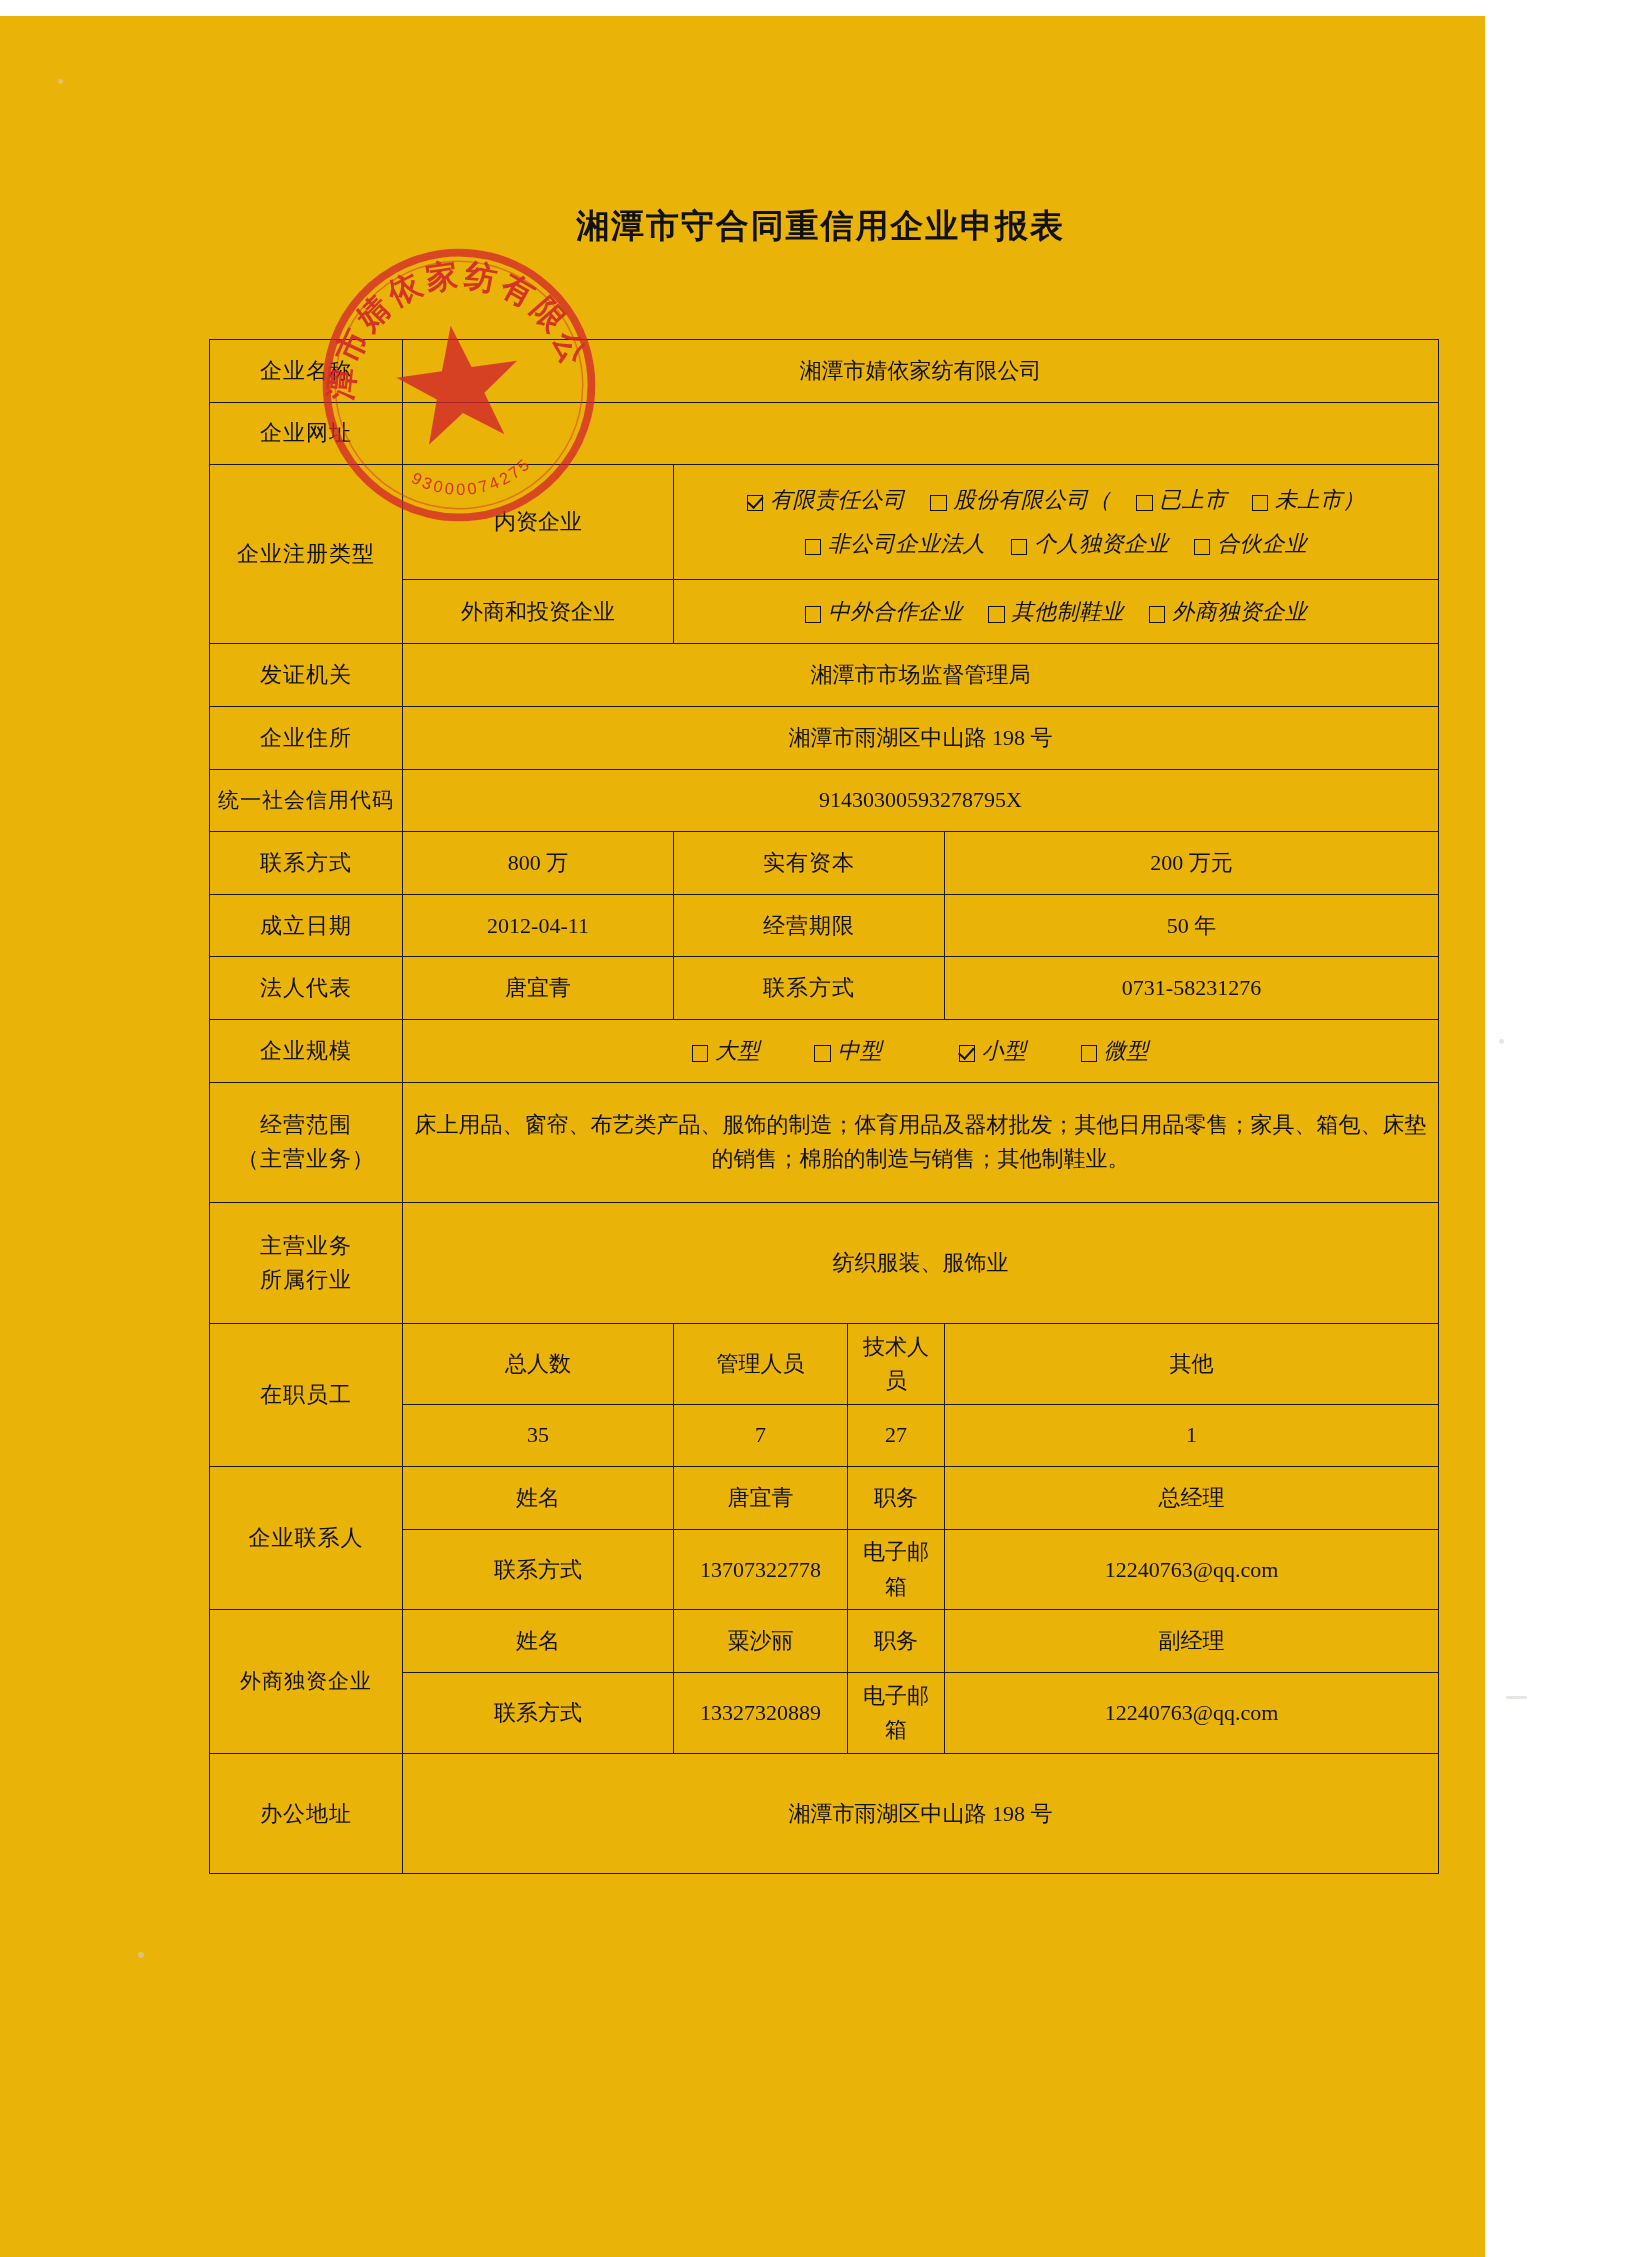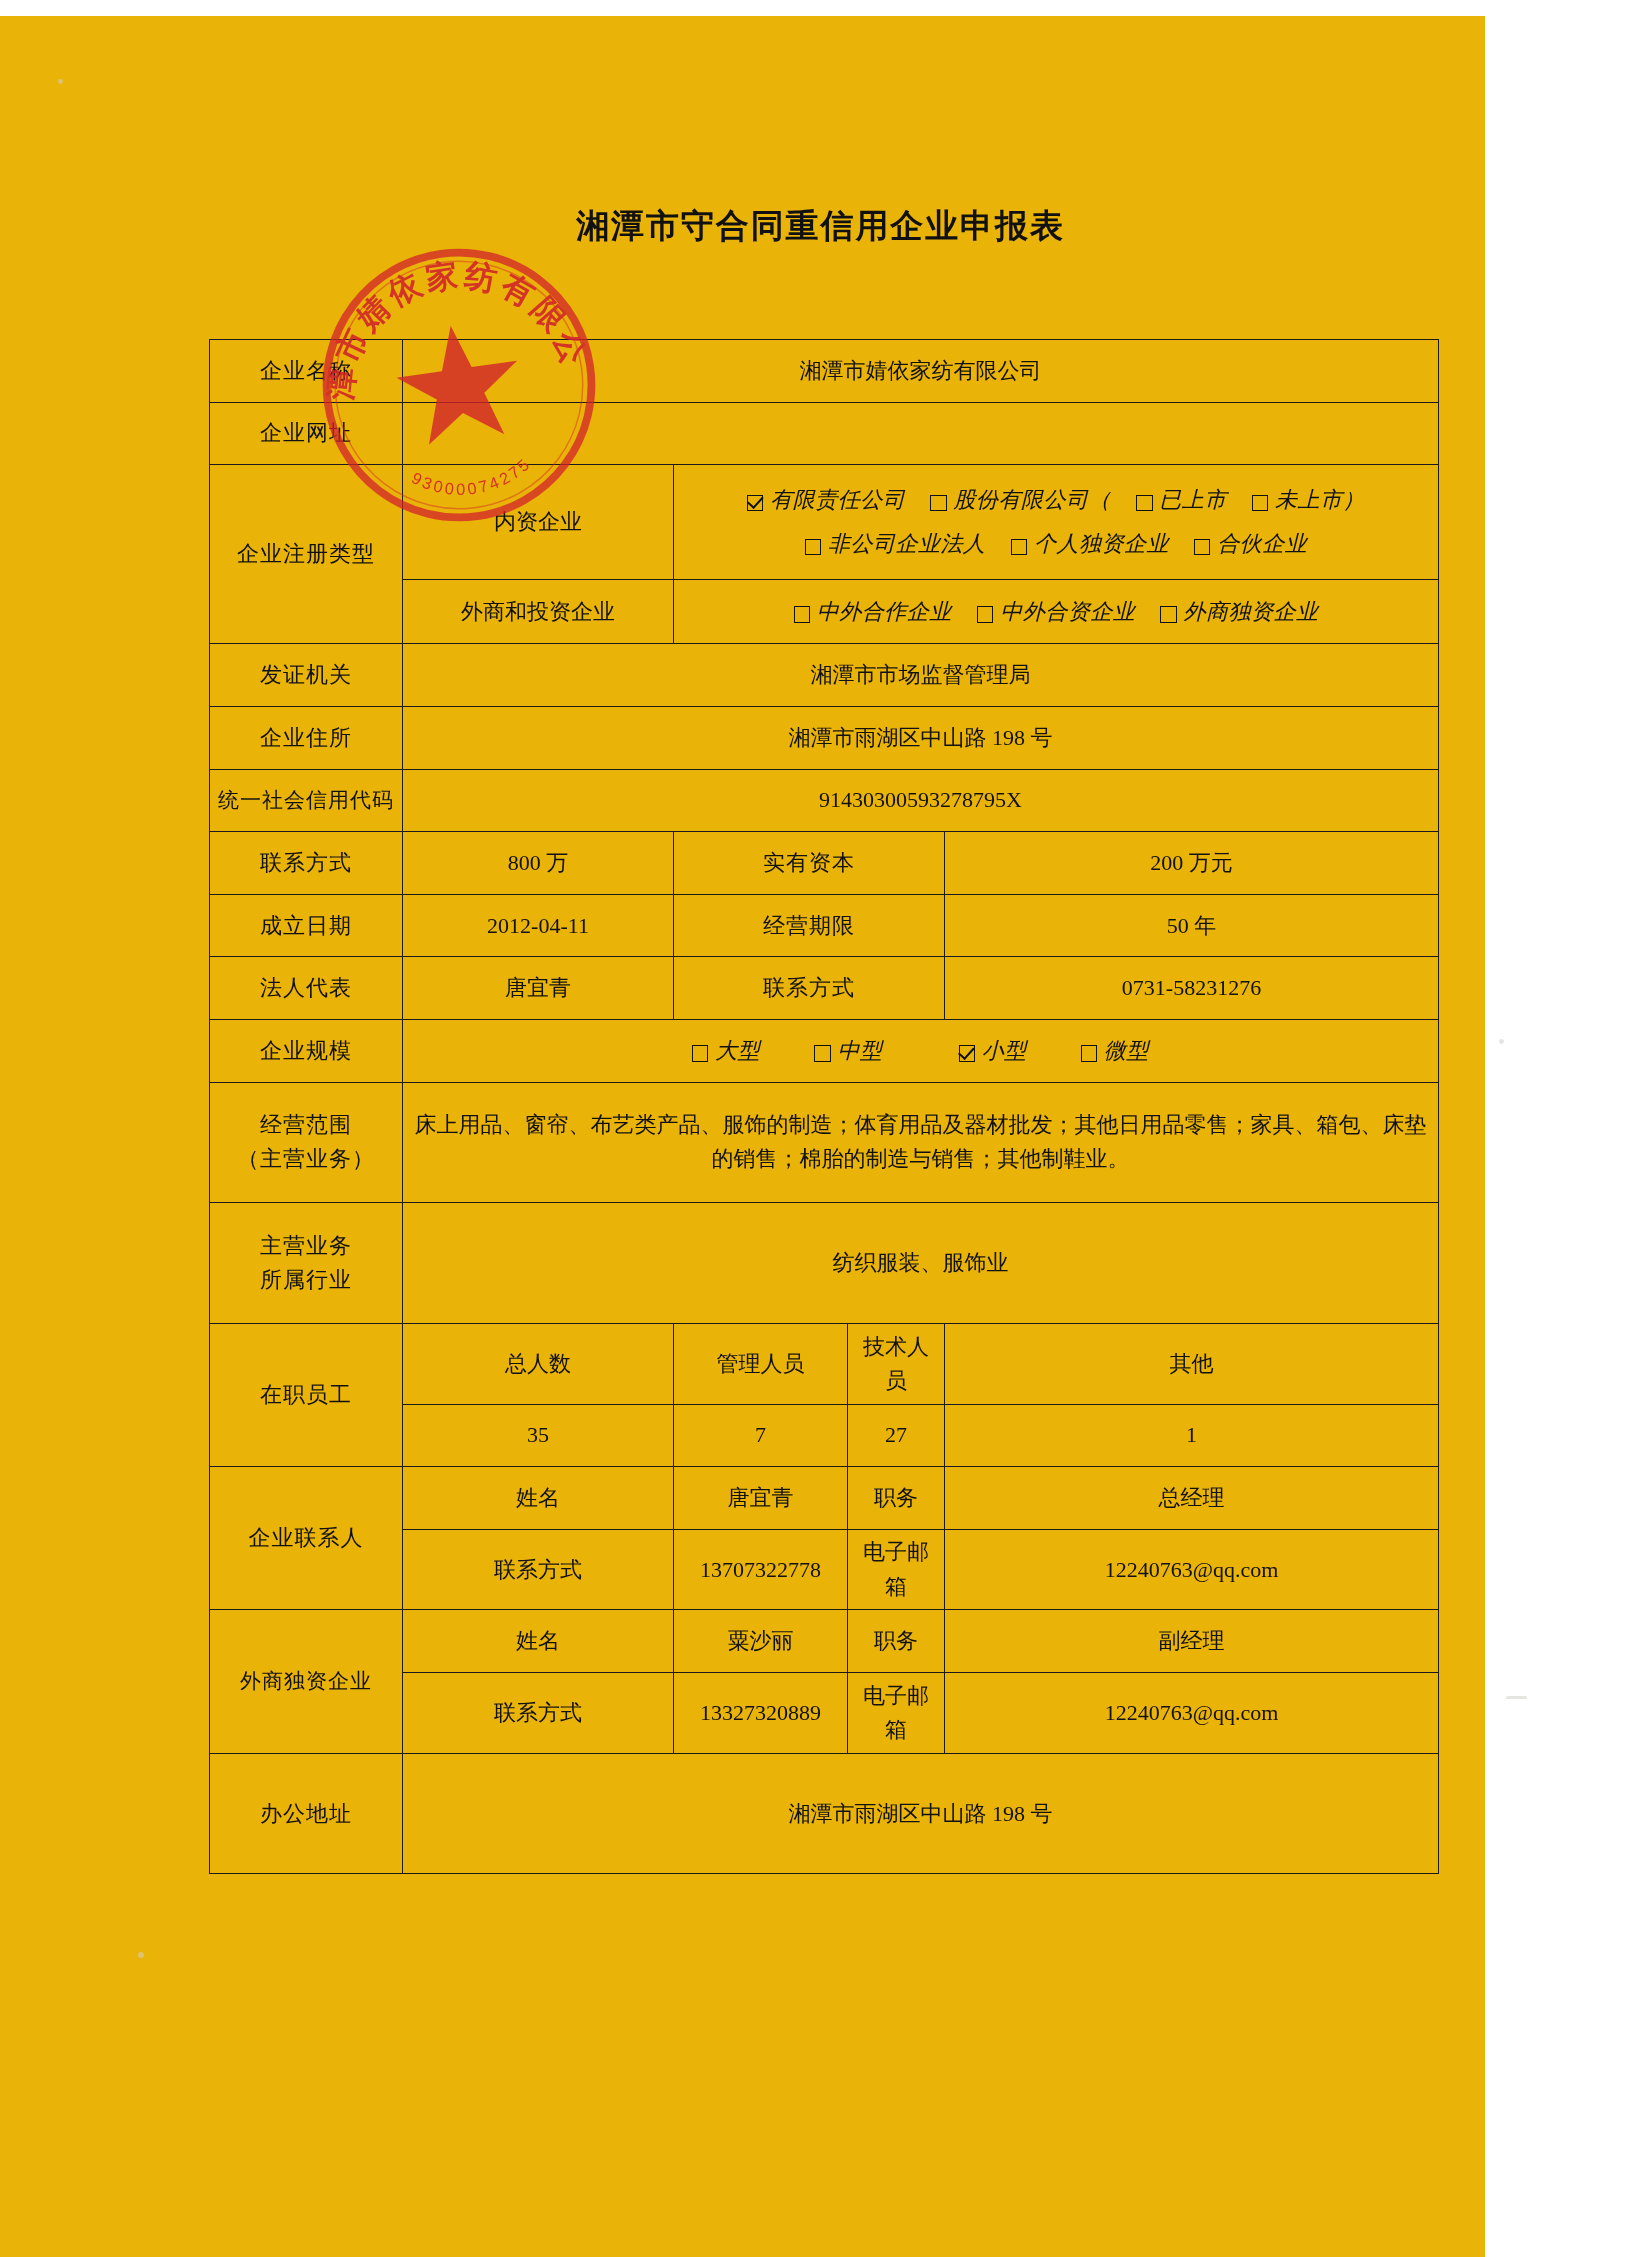--- a/index.html
+++ b/index.html
@@ -162,21 +162,21 @@
           <div class="optline" style="margin-top:9.7px">
             <span class="opt"><span class="chk"></span><span>非公司企业法人</span></span><span class="opt"><span class="chk"></span><span>个人独资企业</span></span><span class="opt"><span class="chk"></span><span>合伙企业</span></span>
           </div>
         </td>
       </tr>
 
       <tr class="h-row">
         <td colspan="2" class="sub">外商和投资企业</td>
         <td colspan="3" class="cell-left" style="height:52px">
           <div class="optline">
-            <span class="opt"><span class="chk"></span><span>中外合作企业</span></span><span class="opt"><span class="chk"></span><span>中外合资企业</span></span><span class="opt"><span class="chk"></span><span>外商独资企业</span></span>
+            <span class="opt"><span class="chk"></span><span>中外合作企业</span></span><span class="opt"><span class="chk"></span><span>其他制鞋业</span></span><span class="opt"><span class="chk"></span><span>外商独资企业</span></span>
           </div>
         </td>
       </tr>
 
       <tr class="h-row">
         <td class="lbl">发证机关</td>
         <td colspan="5">湘潭市市场监督管理局</td>
       </tr>
 
       <tr class="h-row">

